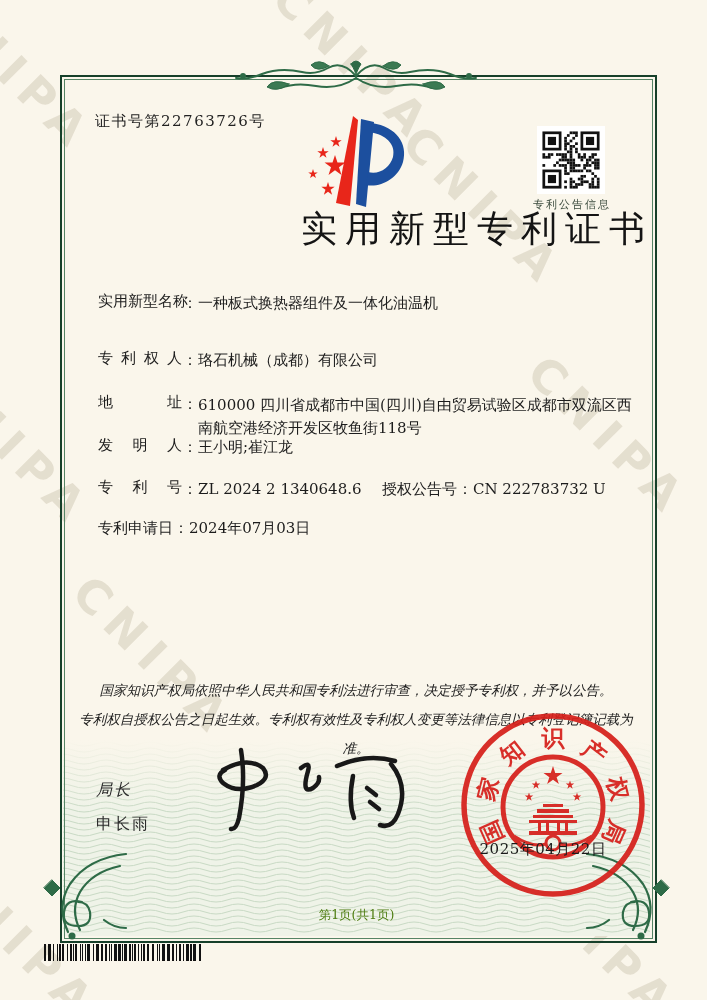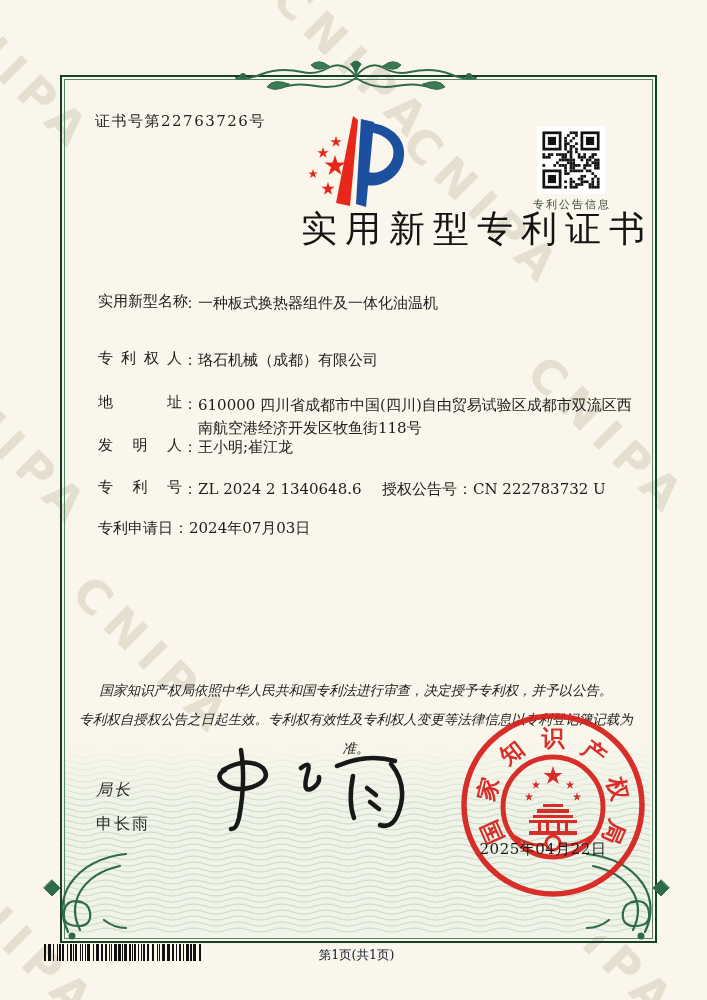--- a/index.html
+++ b/index.html
@@ -42,21 +42,21 @@
         font-size:16px;color:#2b2b2b;z-index:3;letter-spacing:2px;}
   .role{top:780px;font-style:italic;}
   .officer{top:814px;}
   .signature{position:absolute;left:185px;top:738px;z-index:3;}
   
   .seal{position:absolute;left:458px;top:710px;z-index:4;opacity:0.93;}
   .seal-date{position:absolute;left:468px;top:840px;width:150px;text-align:center;
              font-size:15px;color:#1a1a1a;z-index:5;letter-spacing:0.5px;}
   
   .pageno{position:absolute;left:60px;top:907px;width:593px;text-align:center;
-          font-size:12.5px;color:#0f172a;z-index:3;margin-top:40px;}
+          font-size:12.5px;color:#4d7c0f;z-index:3;}
   .barcode{position:absolute;left:44px;top:944px;z-index:3;}
   
   .orn{position:absolute;z-index:3;}
 </style>
 </head>
 <body>
 
 <div class="page">
 
   <span class="wm" style="left:-40px;top:-20px">CNIPA</span>

